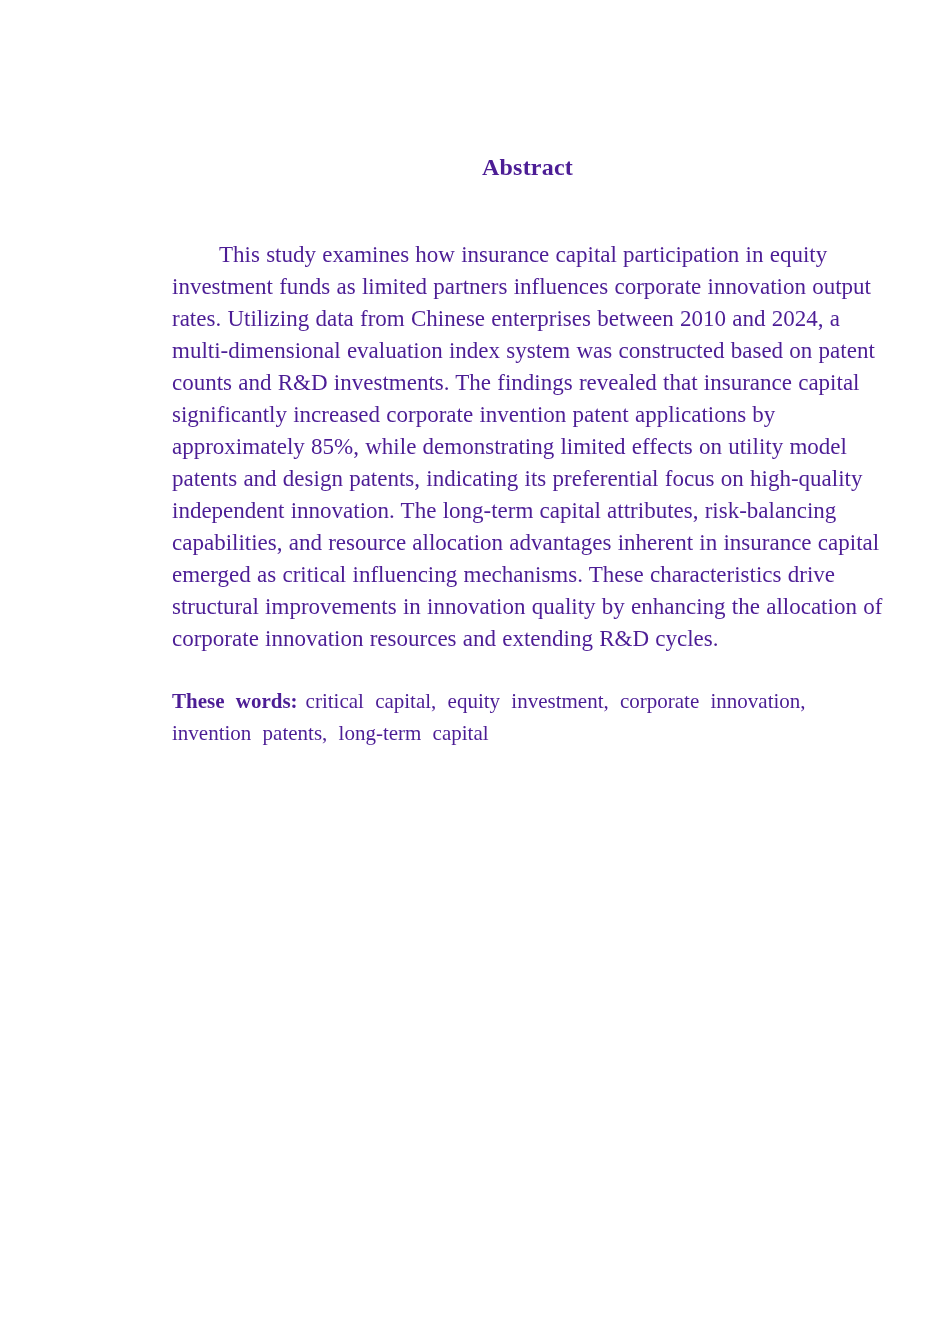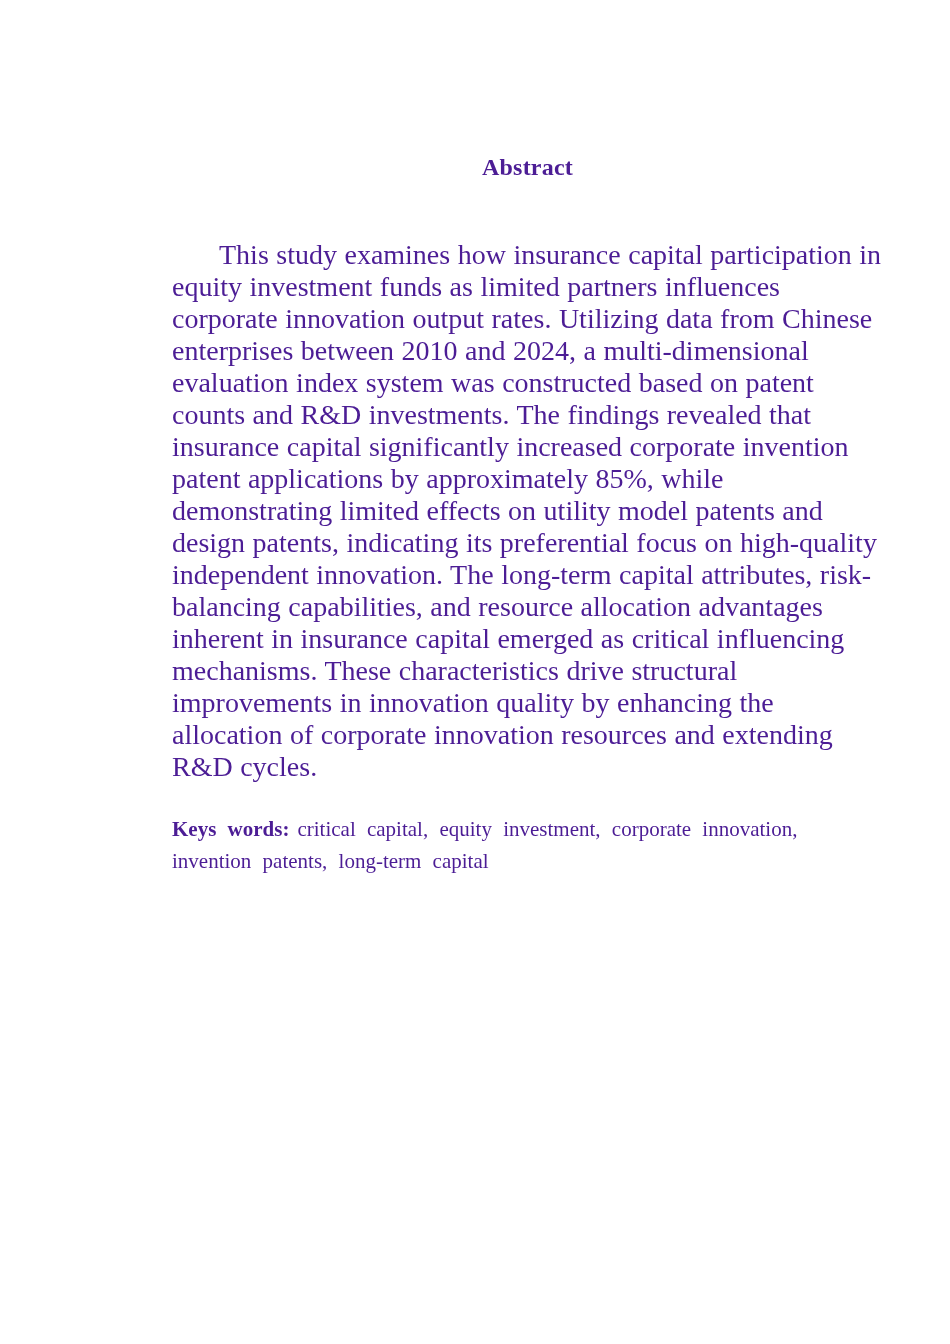--- a/index.html
+++ b/index.html
@@ -25,21 +25,21 @@
   .abstract-title {
     margin: 0;
     font-size: 24px;
     line-height: 30px;
     font-weight: bold;
     text-align: center;
     letter-spacing: 0.2px;
   }
   .abstract-paragraph {
     margin: 57px 0 0 0;
-    font-size: 28px;
+    font-size: 23px;
     line-height: 32px;
     text-indent: 47px;
     text-align: left;
     word-spacing: 0.5px;
   }
   .keywords {
     margin: 30px 0 0 0;
     font-size: 21px;
     line-height: 32px;
     text-align: left;
@@ -53,16 +53,16 @@
 </head>
 <body>
 
 <div class="page">
   <div class="content">
     <h1 class="abstract-title">Abstract</h1>
 
     <p class="abstract-paragraph">This study examines how insurance capital participation in equity investment funds as limited partners influences corporate innovation output rates. Utilizing data from Chinese enterprises between 2010 and 2024, a multi-dimensional evaluation index system was constructed based on patent counts and R&amp;D investments. The findings revealed that insurance capital significantly increased corporate invention patent applications by approximately 85%, while demonstrating limited effects on utility model patents and design patents, indicating its preferential focus on high-quality independent innovation. The long-term capital attributes, risk-balancing capabilities, and resource allocation advantages inherent in insurance capital emerged as critical influencing mechanisms. These characteristics drive structural improvements in innovation quality by enhancing the allocation of corporate innovation resources and extending R&amp;D cycles.</p>
 
     <p class="keywords">
-      <span class="keywords-label">Keys words:</span><span>critical capital, equity investment, corporate innovation, invention patents, long-term capital</span>
+      <span class="keywords-label">These words:</span><span>critical capital, equity investment, corporate innovation, invention patents, long-term capital</span>
     </p>
   </div>
 </div>
 
 </body></html>

